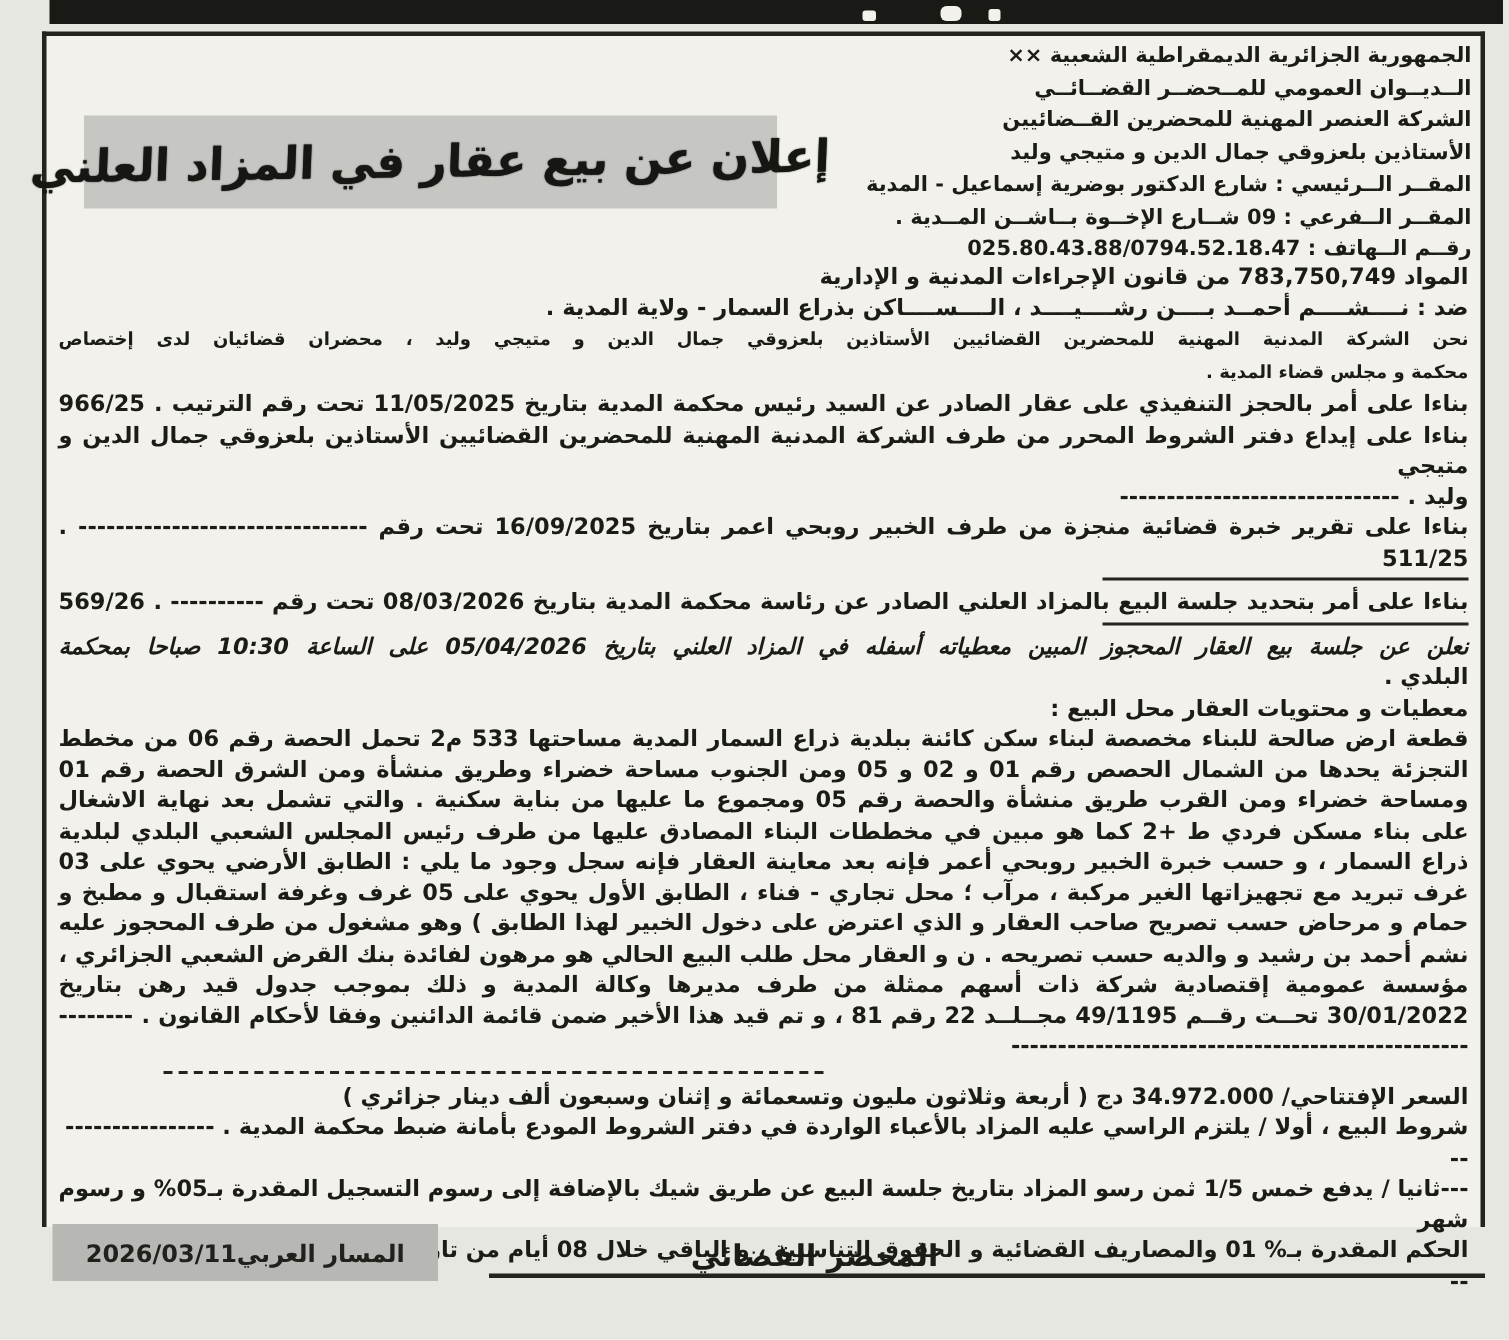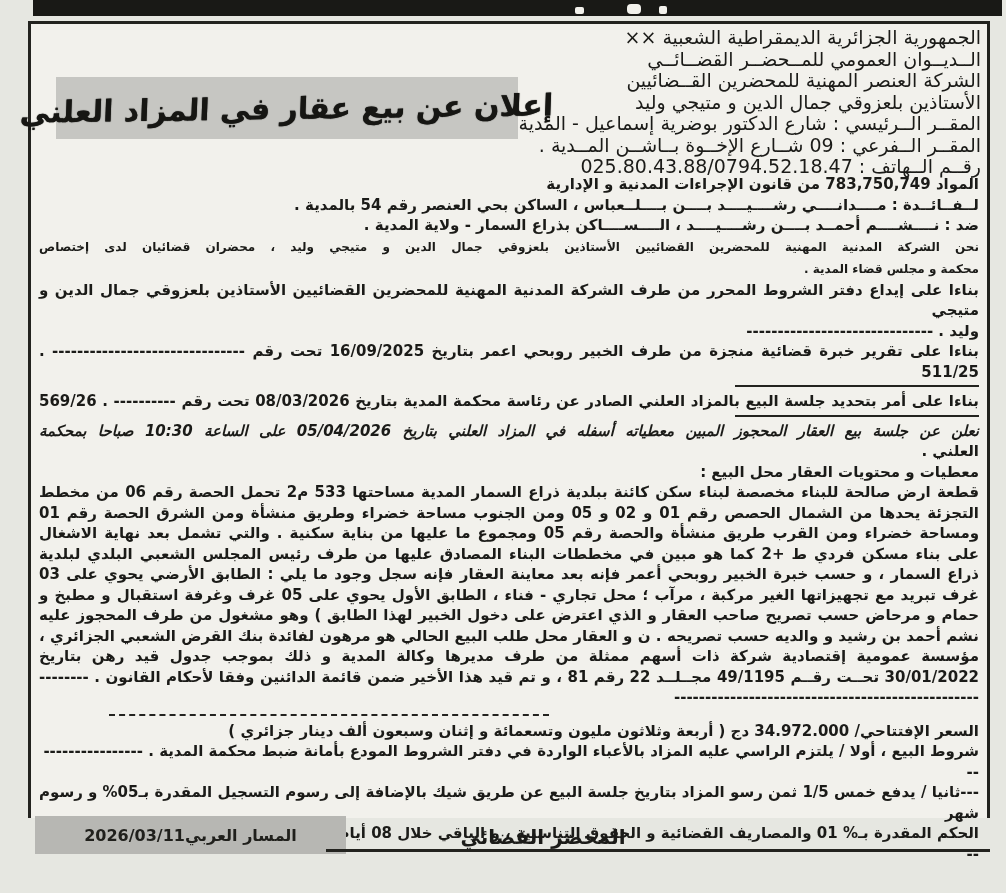--- a/index.html
+++ b/index.html
@@ -22,21 +22,21 @@
   .frag.f2{left:594px;top:4px;width:14px;height:10px;border-radius:4px;}
   .frag.f3{left:626px;top:6px;width:8px;height:8px;}
   
   .frame{
     position:absolute;left:28px;top:21px;width:956px;height:794px;
     border:3px solid #23231f;border-bottom:none;
     background:#f2f1ec;
   }
   .header-block{
     position:absolute;top:3px;right:6px;width:488px;
-    text-align:right;font-weight:normal;font-size:19px;line-height:21.5px;
+    text-align:right;font-weight:bold;font-size:14px;line-height:21.5px;
     letter-spacing:0px;
   }
   .title-band{
     position:absolute;top:53px;left:25px;width:462px;height:62px;
     background:#c6c6c2;
     display:flex;align-items:center;justify-content:center;
   }
   .title-text{
     font-size:30px;font-weight:bold;color:#161613;
     transform:rotate(-0.8deg) skewX(-3deg);
@@ -55,21 +55,21 @@
   .mt2{margin-top:2px;}.mt4{margin-top:4px;}.mt6{margin-top:6px;font-style:italic;}
   .rule-solid{
     width:244px;border:none;border-top:2px solid #23231f;
     margin:3px 0 4px;
   }
   .rule-dashed-mid{
     width:440px;border:none;border-top:2px dashed #23231f;
     margin:6px 440px 5px 0; margin-right:430px;
   }
   .badge{
-    position:absolute;left:35px;top:816px;width:311px;height:38px;
+    position:absolute;left:35px;top:816px;width:257px;height:38px;
     background:#b7b7b3;
     display:flex;align-items:center;justify-content:center;
     font-weight:bold;font-size:16px;color:#20201c;
   }
   .signature{
     position:absolute;left:428px;top:825px;width:230px;
     text-align:center;font-weight:bold;font-size:20px;
   }
   .bottom-rule{
     position:absolute;left:326px;top:849px;width:664px;
@@ -98,34 +98,34 @@
       <div>المقــر الــفرعي : 09 شــارع الإخــوة بــاشــن المــدية .</div>
       <div>رقــم الــهاتف : 025.80.43.88/0794.52.18.47</div>
     </div>
 
     <div class="title-band">
       <span class="title-text">إعلان عن بيع عقار في المزاد العلني</span>
     </div>
 
     <div class="content">
       <p>المواد 783,750,749 من قانون الإجراءات المدنية و الإدارية</p>
-      <p>لــفــائــدة : مــــدانــــي رشــــيــــد بــــن بــــلــعباس ، الساكن بحي العنصر رقم 54 بالمدية .</p>
       <p>ضد : نــــشــــم أحمــد بــــن رشــــيــــد ، الــــســــاكن بذراع السمار - ولاية المدية .</p>
       <p class="intro stretch">نحن الشركة المدنية المهنية للمحضرين القضائيين الأستاذين بلعزوقي جمال الدين و متيجي وليد ، محضران قضائيان لدى إختصاص</p>
       <p class="intro">محكمة و مجلس قضاء المدية .</p>
 
+      <p class="stretch mt4">بناءا على أمر بالحجز التنفيذي على عقار الصادر عن السيد رئيس محكمة المدية  بتاريخ 11/05/2025 تحت رقم الترتيب . 966/25</p>
       <p class="stretch mt2">بناءا على إيداع دفتر الشروط المحرر من طرف الشركة المدنية المهنية للمحضرين القضائيين الأستاذين بلعزوقي جمال الدين و متيجي</p>
       <p>وليد . ------------------------------</p>
       <p class="stretch mt2">بناءا على تقرير خبرة قضائية منجزة من طرف الخبير روبحي اعمر بتاريخ 16/09/2025 تحت رقم ------------------------------- . 511/25</p>
       <hr class="rule-solid">
       <p class="stretch">بناءا على أمر بتحديد جلسة البيع بالمزاد العلني الصادر عن رئاسة محكمة المدية بتاريخ 08/03/2026  تحت رقم ---------- . 569/26</p>
       <hr class="rule-solid">
 
       <p class="stretch mt6">نعلن عن جلسة بيع العقار المحجوز  المبين معطياته أسفله  في المزاد العلني بتاريخ 05/04/2026  على الساعة 10:30  صباحا بمحكمة</p>
-      <p>العلني .</p>
+      <p>البلدي .</p>
 
       <p class="mt2">معطيات و محتويات العقار محل البيع :</p>
       <p class="just mt2">قطعة ارض صالحة للبناء مخصصة لبناء سكن كائنة ببلدية ذراع السمار المدية مساحتها 533 م2 تحمل الحصة رقم 06 من مخطط التجزئة يحدها من الشمال الحصص رقم 01 و 02 و 05 ومن الجنوب مساحة خضراء وطريق منشأة ومن الشرق الحصة رقم 01 ومساحة خضراء ومن القرب طريق منشأة والحصة رقم 05 ومجموع ما عليها من بناية سكنية . والتي تشمل بعد نهاية الاشغال على بناء مسكن فردي ط +2 كما هو مبين في مخططات البناء المصادق عليها من طرف رئيس المجلس الشعبي البلدي لبلدية ذراع السمار ، و حسب خبرة الخبير روبحي أعمر فإنه بعد معاينة العقار فإنه سجل وجود ما يلي : الطابق الأرضي يحوي على 03 غرف تبريد مع تجهيزاتها الغير مركبة ، مرآب ؛ محل تجاري - فناء ، الطابق الأول يحوي على 05 غرف وغرفة استقبال و مطبخ و حمام و مرحاض  حسب تصريح صاحب العقار و الذي اعترض على دخول الخبير لهذا الطابق ) وهو مشغول من طرف المحجوز عليه نشم أحمد بن رشيد و والديه حسب تصريحه . ن و العقار محل طلب البيع الحالي هو مرهون لفائدة بنك القرض الشعبي الجزائري ، مؤسسة عمومية إقتصادية شركة ذات أسهم ممثلة من طرف مديرها وكالة المدية و ذلك بموجب جدول قيد رهن بتاريخ 30/01/2022 تحــت رقــم 49/1195 مجــلــد 22 رقم 81 ، و تم قيد هذا الأخير ضمن قائمة الدائنين وفقا لأحكام القانون . ---------------------------------------------------------</p>
 
       <hr class="rule-dashed-mid">
 
       <p>السعر الإفتتاحي/  34.972.000  دج ( أربعة وثلاثون مليون وتسعمائة و إثنان وسبعون ألف دينار جزائري )</p>
       <p class="mt2">شروط البيع ، أولا / يلتزم الراسي عليه المزاد بالأعباء الواردة في دفتر الشروط المودع بأمانة ضبط محكمة المدية . ------------------</p>
       <p class="stretch">---ثانيا / يدفع خمس 1/5 ثمن رسو المزاد بتاريخ جلسة البيع عن طريق شيك بالإضافة إلى رسوم التسجيل المقدرة بـ05% و رسوم شهر</p>
       <p>الحكم المقدرة بـ% 01  والمصاريف القضائية و الحقوق التناسبية ، و الباقي خلال 08 أيام من تاريخ البيع . ------------------------------</p>

